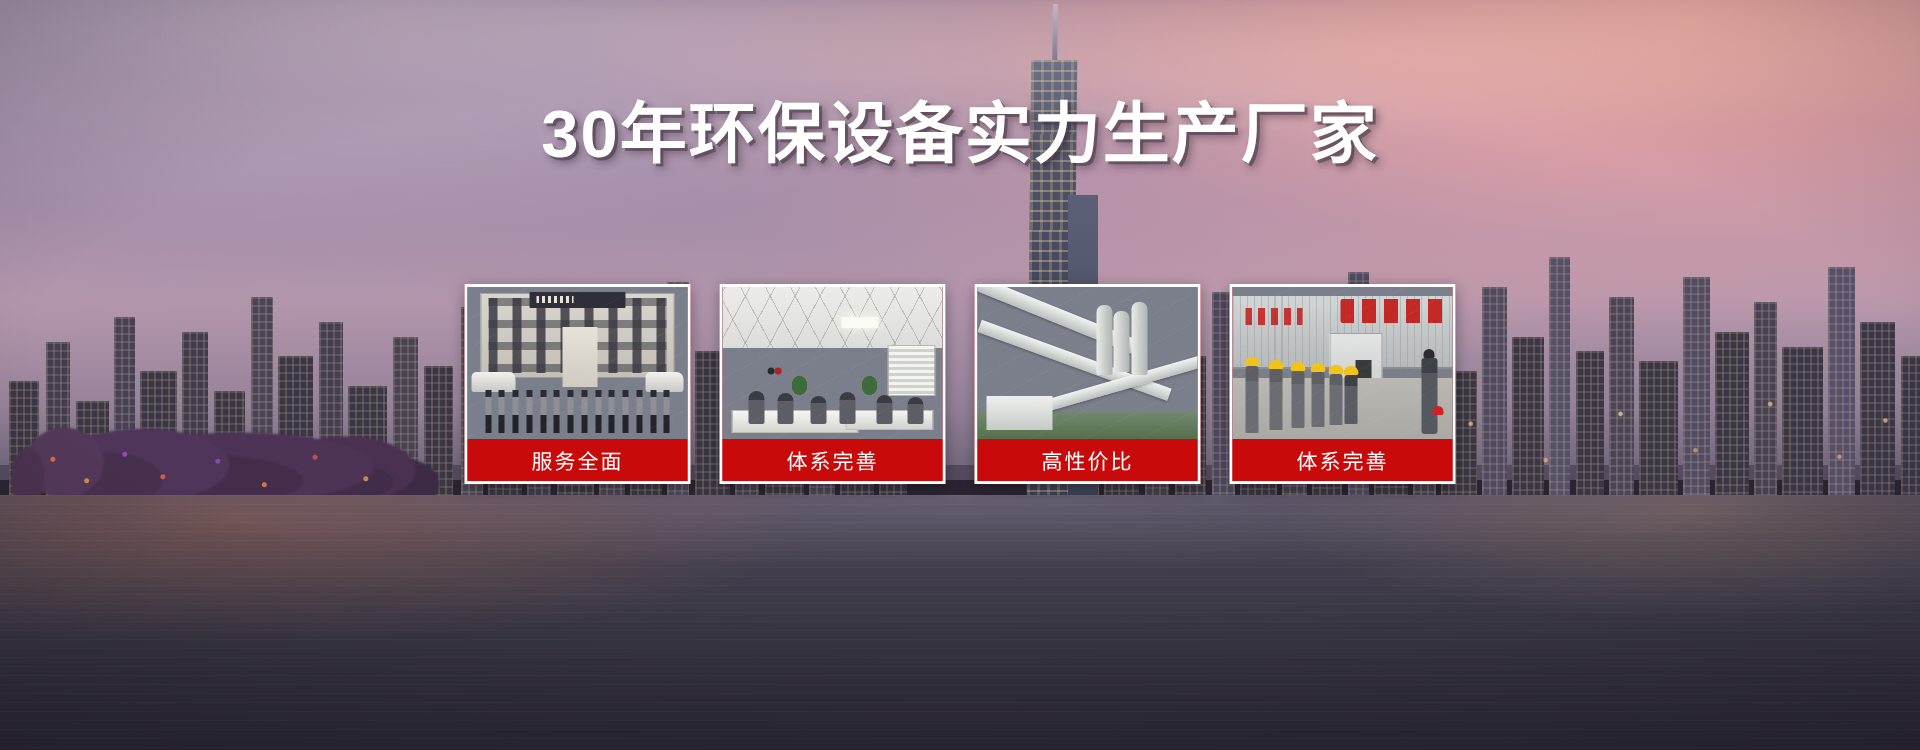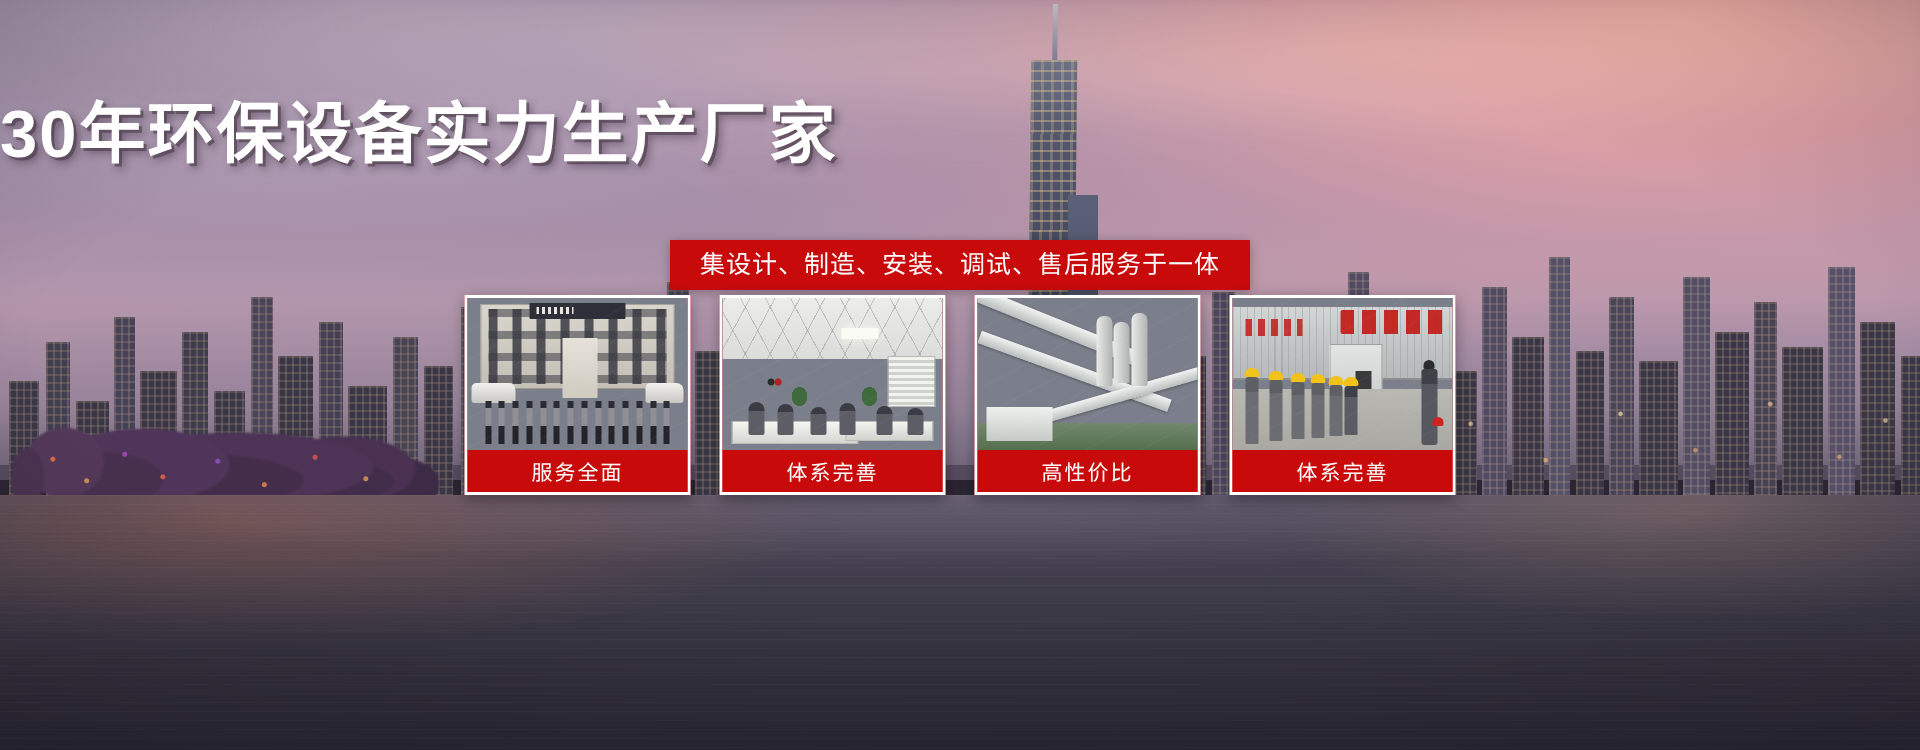--- a/index.html
+++ b/index.html
@@ -135,21 +135,21 @@
   .vignette{
     position:absolute;inset:0;pointer-events:none;
     background:
       radial-gradient(120% 90% at 50% 46%, rgba(0,0,0,0) 40%, rgba(12,8,18,.30) 78%, rgba(8,5,14,.52) 100%);
   }
 
   
   .content{position:absolute;inset:0;}
 
   .headline{
-    position:absolute;top:100px;left:0;width:100%;text-align:left;
+    position:absolute;top:100px;left:0;width:100%;text-align:center;
     font-size:67px;line-height:1;font-weight:700;color:#ffffff;
     letter-spacing:2px;
     text-shadow:
        3px 3px 0 rgba(70,52,66,.55),
        5px 5px 9px rgba(40,26,44,.45),
        0 0 26px rgba(255,255,255,.12);
     white-space:nowrap;
   }
 
   .subbar{
@@ -157,21 +157,21 @@
     background:#c80a0a;
     padding:10px 30px 12px 30px;
     color:#ffffff;font-size:25px;line-height:1.12;letter-spacing:1px;
     white-space:nowrap;font-weight:400;
     box-shadow:0 2px 10px rgba(0,0,0,.28);
   }
 
   
   .cards{
     position:absolute;left:50%;transform:translateX(-50%);
-    top:295px;display:flex;gap:29px;
+    top:284px;display:flex;gap:29px;
   }
   .card{
     width:226px;background:#c80a0a;
     border:3px solid #ffffff;
     box-shadow:0 4px 14px rgba(0,0,0,.35);
     display:flex;flex-direction:column;
   }
   .card .thumb{
     width:100%;height:152px;position:relative;overflow:hidden;background:#7b7f8b;
   }
@@ -430,21 +430,20 @@
     <div class="water-glow"></div>
     <div class="water-lines"></div>
 
     <div class="vignette"></div>
   </div>
 
   <div class="content">
 
     <div class="headline">30年环保设备实力生产厂家</div>
 
-    <div class="subbar">集设计、制造、安装、调试、售后服务于一体</div>
 
     <div class="cards">
 
       <div class="card">
         <div class="thumb t1">
           <div class="facade"></div>
           <div class="sign"></div>
           <div class="portico"></div>
           <div class="carL"></div>
           <div class="carR"></div>

